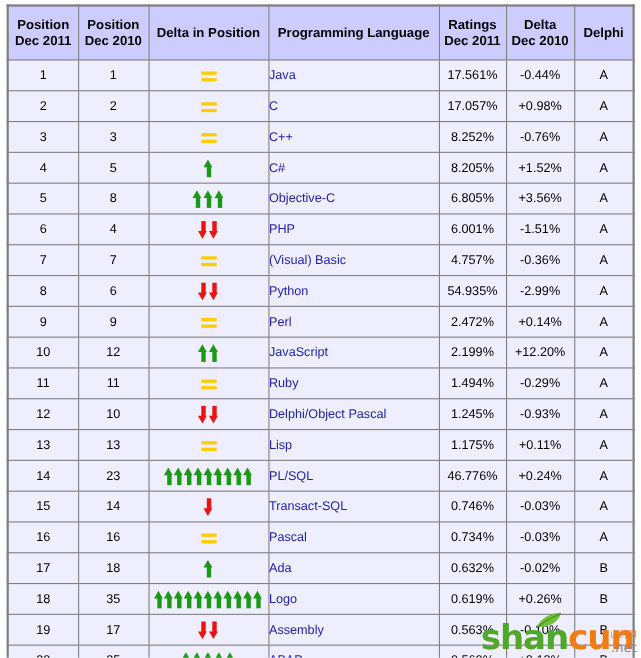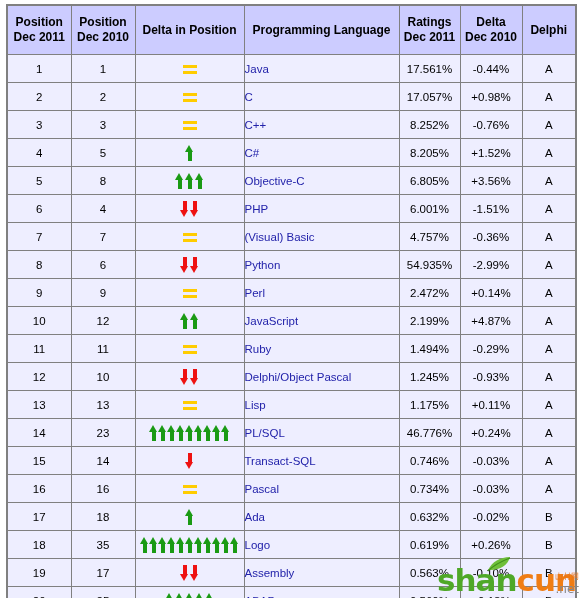--- a/index.html
+++ b/index.html
@@ -362,21 +362,21 @@
           <td class="c-pos">10</td>
           <td class="c-pos-prev">12</td>
           <td class="c-delta-pos">
             <div class="delta-icons">
               <span class="ar-up"></span>
               <span class="ar-up"></span>
             </div>
           </td>
           <td class="c-lang"><span class="langname">JavaScript</span></td>
           <td class="c-ratings">2.199%</td>
-          <td class="c-delta-rat">+4.87%</td>
+          <td class="c-delta-rat">+12.20%</td>
           <td class="c-status">A</td>
         </tr>
         <tr>
           <td class="c-pos">11</td>
           <td class="c-pos-prev">11</td>
           <td class="c-delta-pos">
             <div class="delta-icons">
               <span class="ar-eq"></span>
             </div>
           </td>

